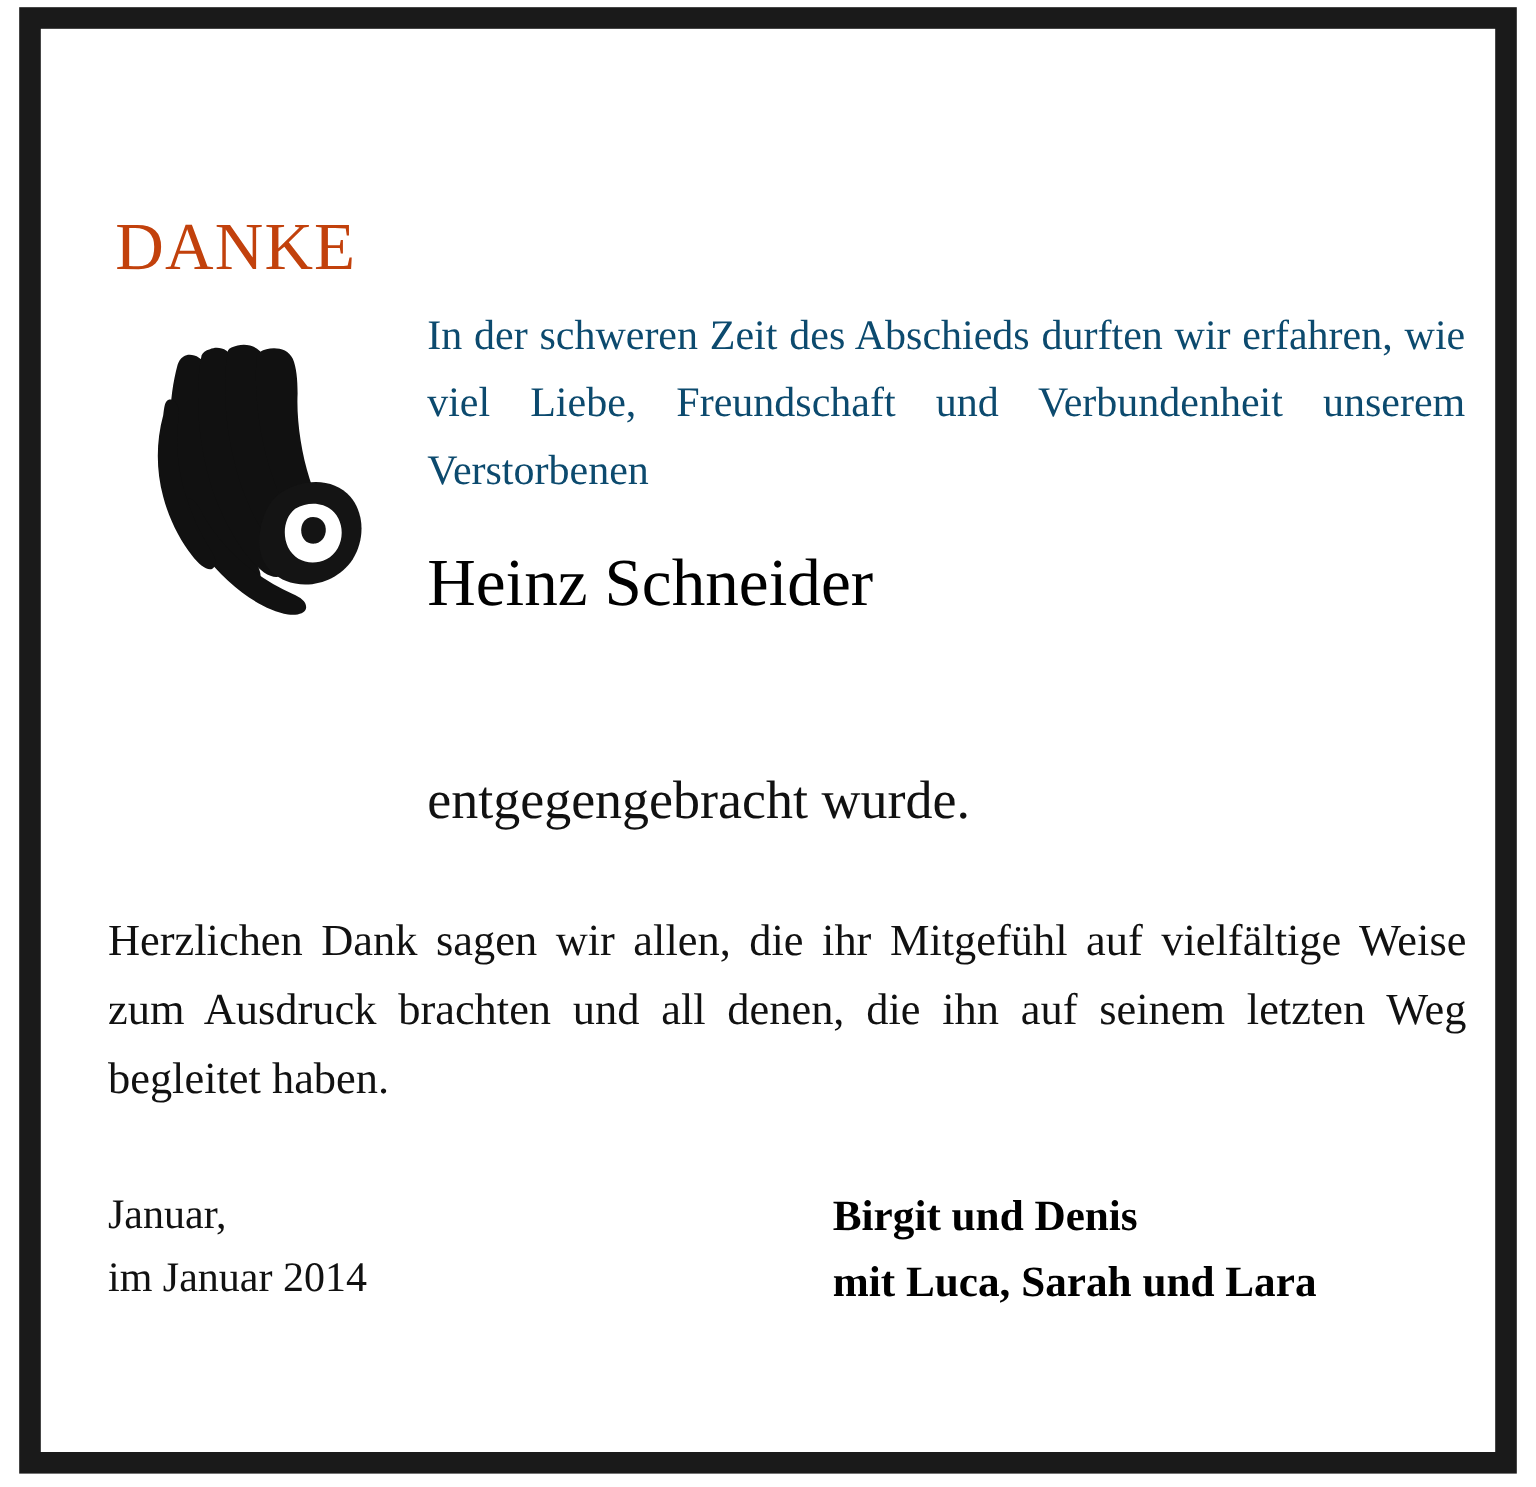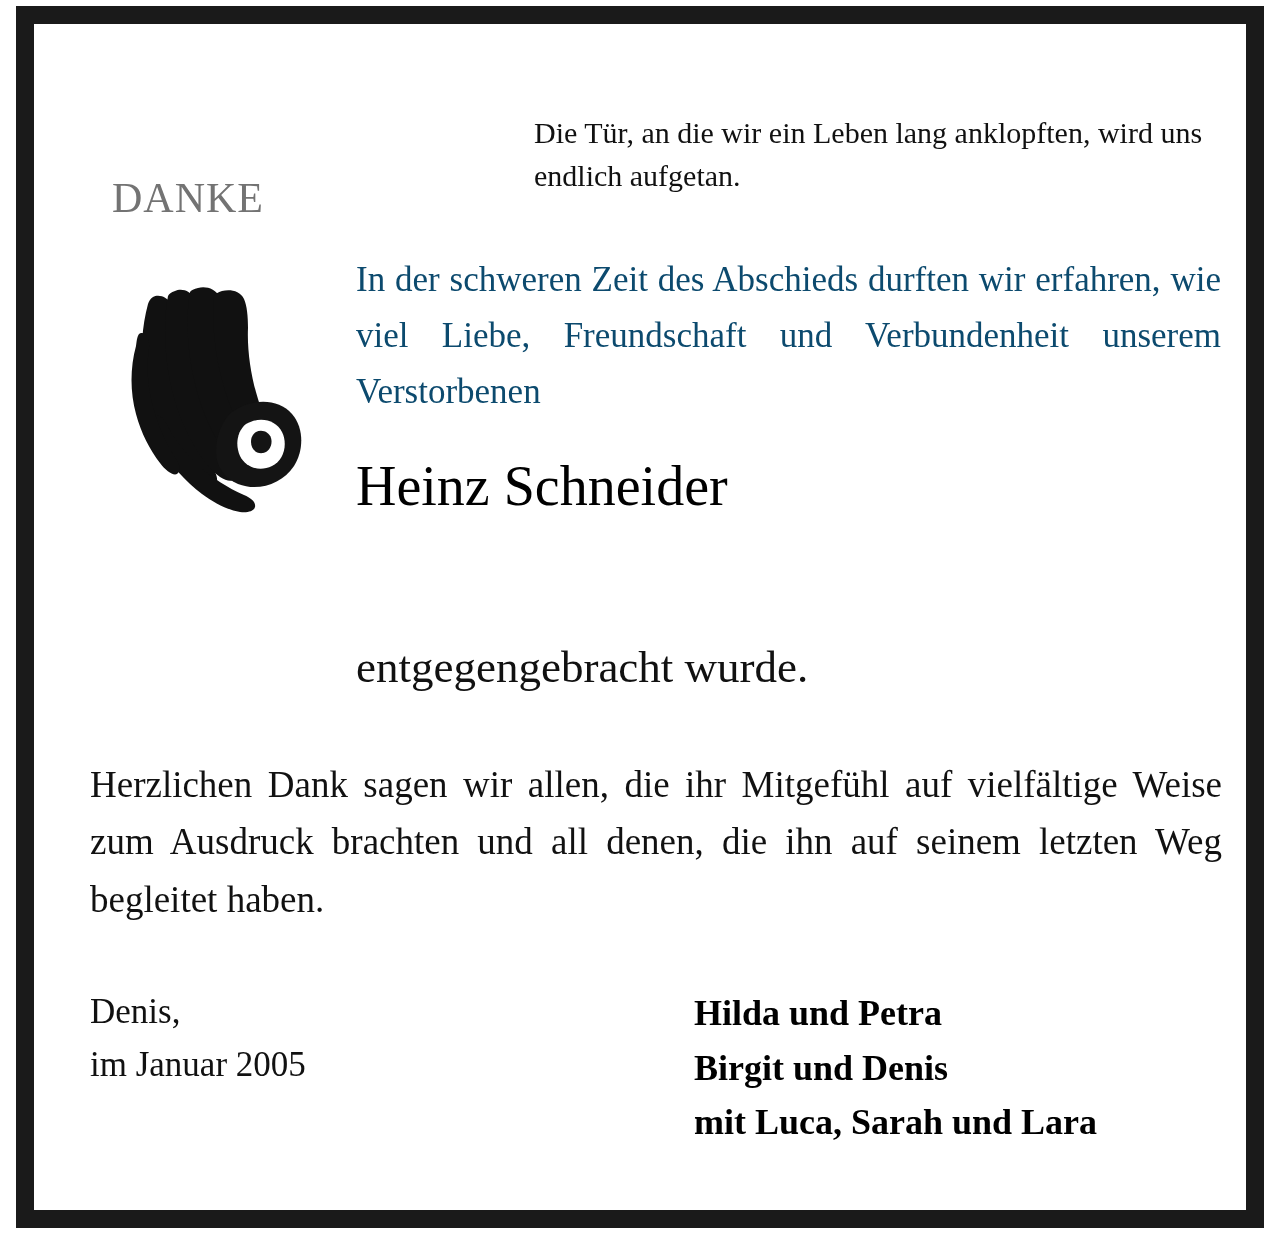--- a/index.html
+++ b/index.html
@@ -30,25 +30,24 @@
     width: 100%;
     height: 100%;
     background: #ffffff;
     box-sizing: border-box;
   }
 
   .danke {
     position: absolute;
     left: 62px;
     top: 150px;
-    font-size: 42px;
+    font-size: 56px;
     letter-spacing: 1px;
     font-family: "Liberation Serif", serif;
-    color: #737373;
-    margin-left: 16px;
+    color: #c2410c;
   }
 
   .hands-icon {
     position: absolute;
     left: 72px;
     top: 262px;
     width: 200px;
     height: 230px;
   }
 
@@ -145,35 +144,33 @@
           <path d="M108 10 C106 32 108 60 114 86 C120 112 129 134 140 152 C147 164 156 175 165 181 C170 184 176 185 178 182 C181 178 179 172 176 166 C167 151 158 133 152 113 C145 91 141 64 142 42 C142 30 141 20 138 13 C134 4 123 3 116 5 C112 6 109 8 108 10 Z"></path>
           <path d="M126 126 C146 112 172 112 186 128 C198 142 198 164 188 180 C176 198 152 206 132 198 C118 192 110 180 110 166 C110 150 116 134 126 126 Z" fill="#141414"></path>
           <path d="M140 138 C154 130 170 134 176 146 C182 158 178 174 166 180 C154 186 140 182 134 170 C129 159 131 145 140 138 Z" fill="#ffffff"></path>
           <path d="M150 146 C156 143 163 146 165 152 C167 159 163 166 157 167 C150 168 145 163 145 156 C145 151 147 148 150 146 Z" fill="#141414"></path>
           <path d="M52 160 C64 178 80 196 96 208 C108 217 122 224 134 226 C142 227 148 225 149 221 C150 216 145 212 138 209 C122 202 106 192 92 179 C78 166 67 151 60 137 C55 128 47 127 44 132 C41 138 46 150 52 160 Z"></path>
           <path d="M30 60 C24 82 24 106 30 128 C35 147 44 164 54 177 C60 185 67 190 71 188 C75 185 74 179 70 173 C61 159 53 142 48 124 C42 104 40 82 43 62 C44 52 40 46 35 47 C31 48 31 54 30 60 Z"></path>
         </g>
       </svg>
     </div>
 
-    <div class="verse">Die Tür, an die wir ein Leben lang anklopften, wird uns endlich aufgetan.</div>
 
     <div class="para-main">In der schweren Zeit des Abschieds durften wir erfahren, wie viel Liebe, Freundschaft und Verbundenheit unserem Verstorbenen</div>
 
     <div class="deceased-name">Heinz Schneider</div>
 
     <div class="para-end">entgegengebracht wurde.</div>
 
     <div class="thanks-block">Herzlichen Dank sagen wir allen, die ihr Mitgefühl auf vielfältige Weise zum Ausdruck brachten und all denen, die ihn auf seinem letzten Weg begleitet haben.</div>
 
     <div class="place-block">
-      <div>Denis,</div>
-      <div>im Januar 2005</div>
+      <div>Januar,</div>
+      <div>im Januar 2014</div>
     </div>
 
     <div class="family-block">
-      <div>Hilda und Petra</div>
       <div>Birgit und Denis</div>
       <div>mit Luca, Sarah und Lara</div>
     </div>
 
   </div>
 </div>
 
 </body></html>

